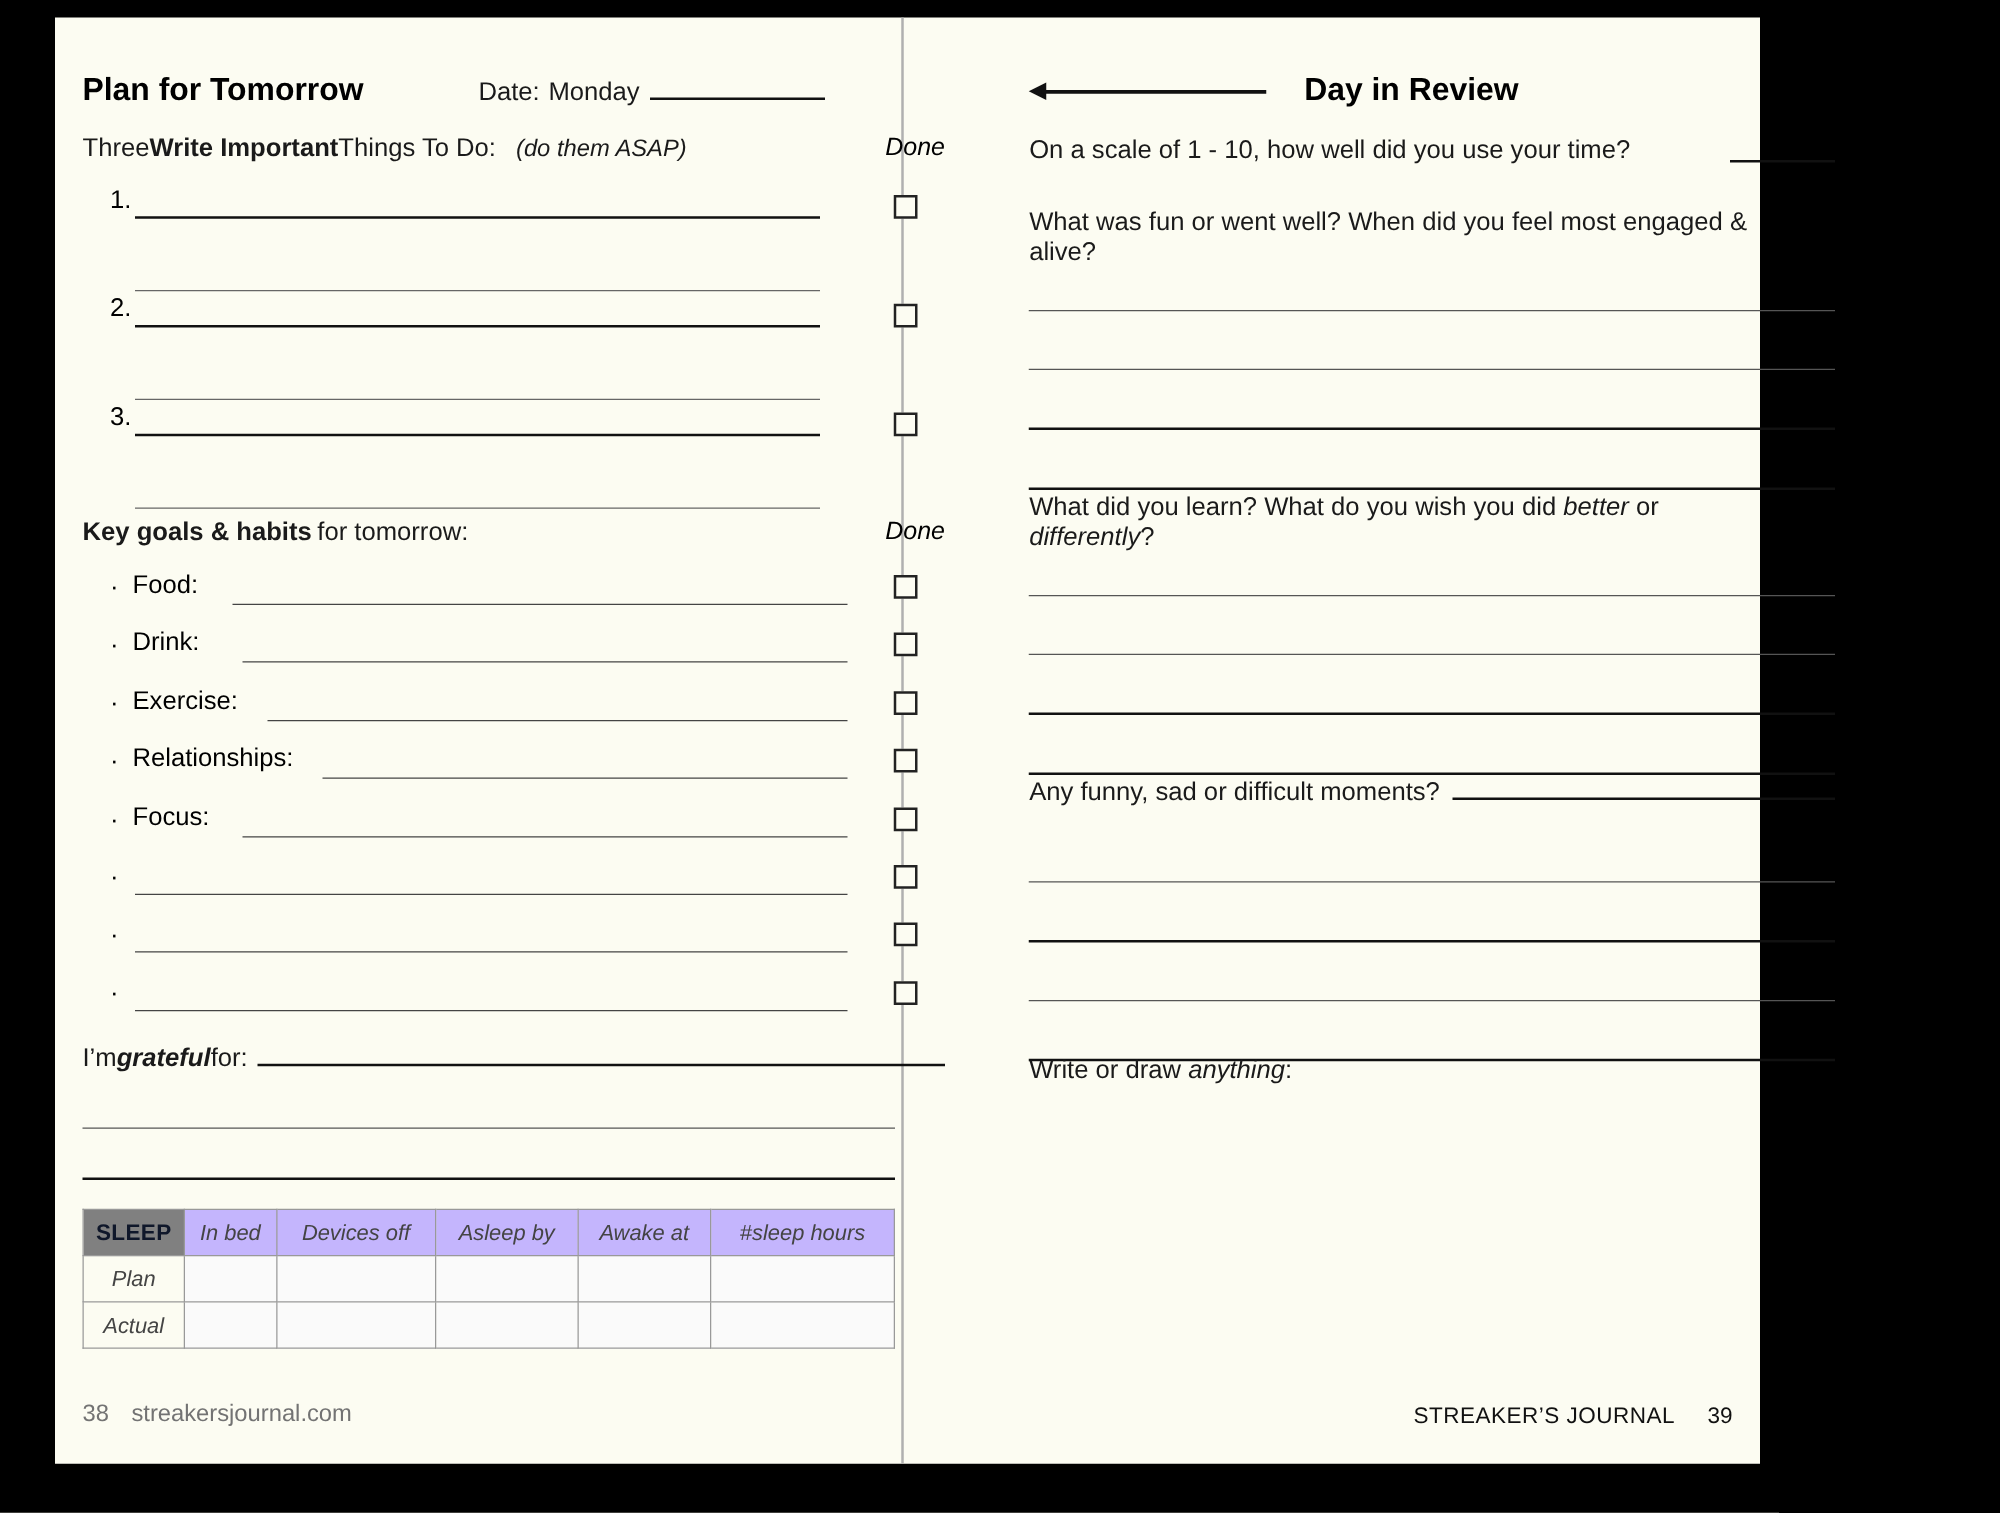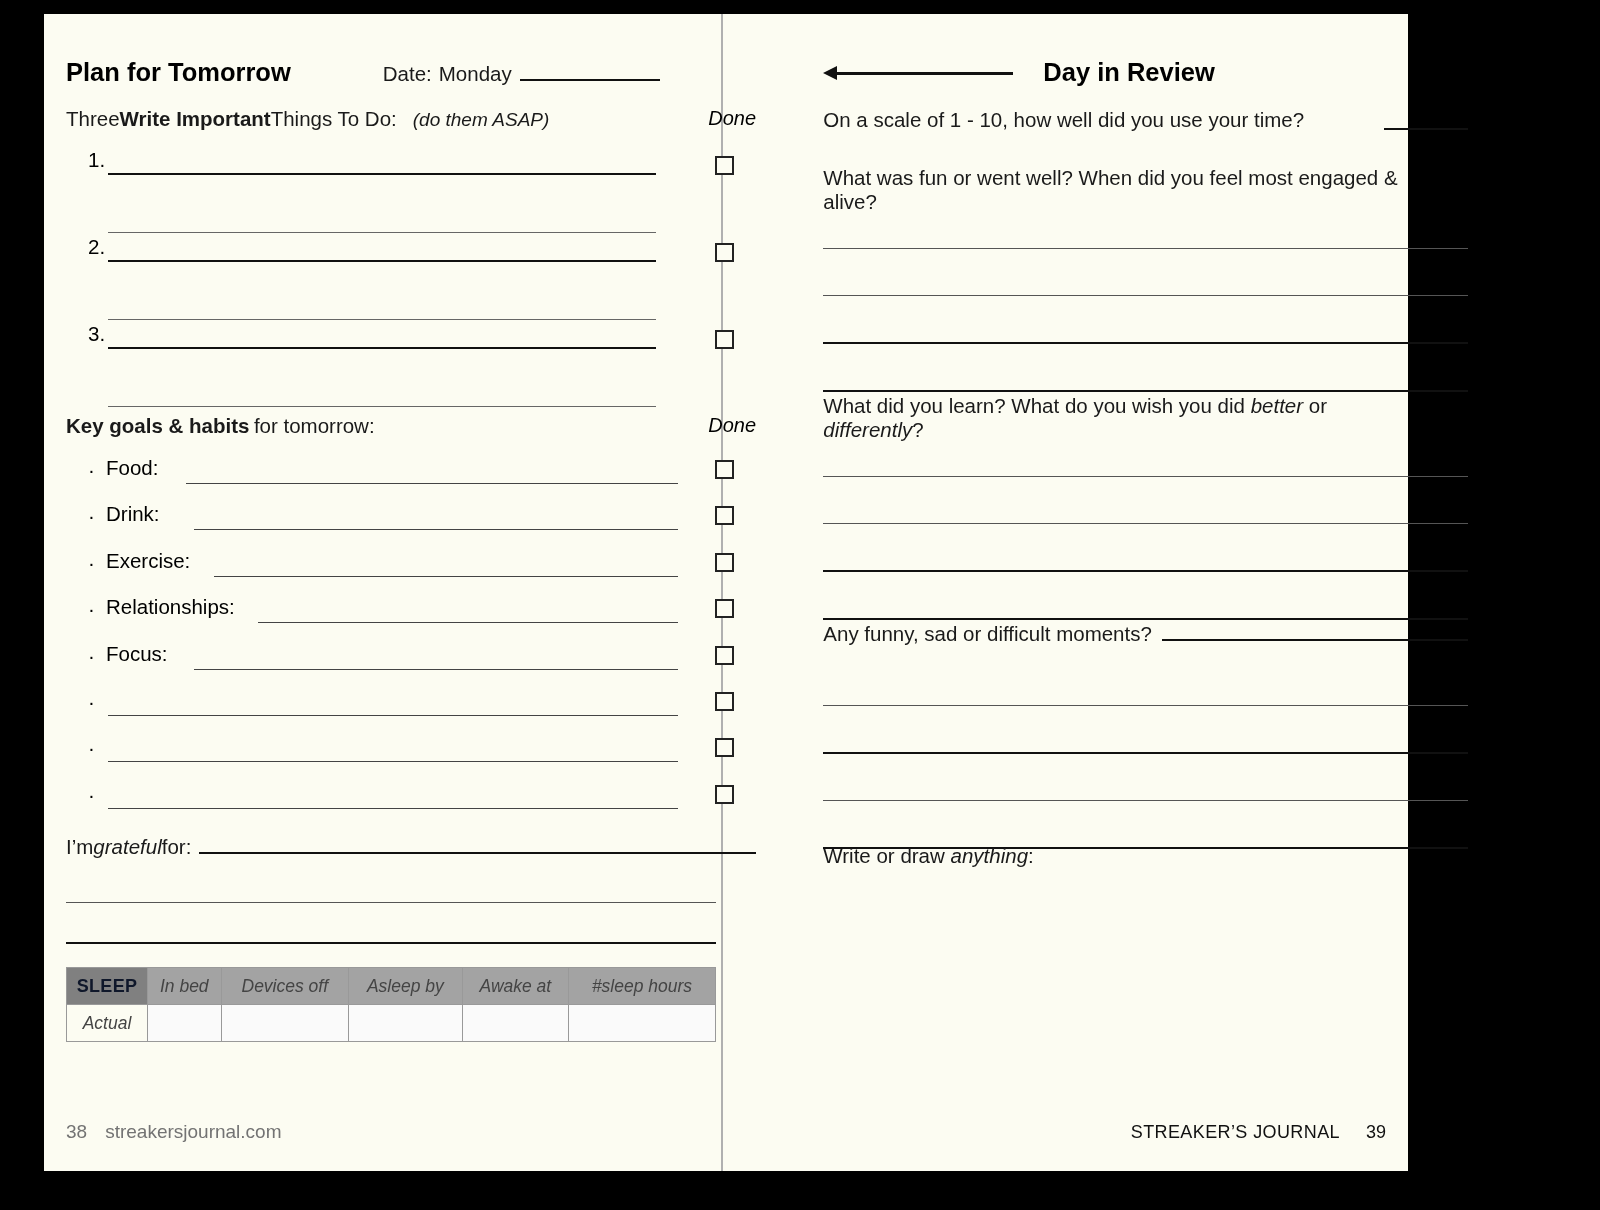--- a/index.html
+++ b/index.html
@@ -31,21 +31,21 @@
   }
   .page-left  { width: 752px; padding: 0; }
   .gutter     { width: 3px; background: #b0b0b0; height: 100%; }
   .page-right { width: 761px; }
   .txt {
     font-size: 20.5px;
     color: #1a1a1a;
   }
   .ital { font-style: italic; }
   .bold { font-weight: bold; }
-  .bi   { font-weight: normal; font-style: italic; }
+  .bi   { font-weight: bold; font-style: italic; }
 
   
   .l-title-row {
     position: absolute;
     left: 22px; top: 44px;
     width: 690px;
     display: flex;
     align-items: baseline;
   }
   .l-title { font-size: 25.5px; font-weight: bold; }
@@ -150,21 +150,21 @@
   .sleep-tbl .corner {
     background: #808080;
     color: #0f172a;
     font-weight: bold;
     font-style: normal;
     font-size: 18px;
     letter-spacing: 0.3px;
     width: 78px;
   }
   .sleep-tbl .rowhdr { background: #fcfcf2; width: 78px; }
-  .sleep-tbl .hcell  { background: #a3a3a3; text-align: center; }
+  .sleep-tbl .hcell  { background: #c4b5fd; text-align: center; }
 
   .l-footer {
     position: absolute;
     left: 22px; bottom: 28px;
     font-size: 19px;
     color: #737373;
     display: flex; align-items: baseline;
   }
   .l-footer .pg { margin-right: 18px; }
 
@@ -345,20 +345,28 @@
       <tbody>
           <tr>
         <td class="corner">SLEEP</td>
         <td class="hcell">In bed</td>
         <td class="hcell">Devices off</td>
         <td class="hcell">Asleep by</td>
         <td class="hcell">Awake at</td>
         <td class="hcell">#sleep hours</td>
       </tr>
       <tr>
+        <td class="rowhdr">Plan</td>
+        <td></td>
+        <td></td>
+        <td></td>
+        <td></td>
+        <td></td>
+      </tr>
+      <tr>
         <td class="rowhdr">Actual</td>
         <td></td>
         <td></td>
         <td></td>
         <td></td>
         <td></td>
       </tr>
     </tbody>
       </table>
 

